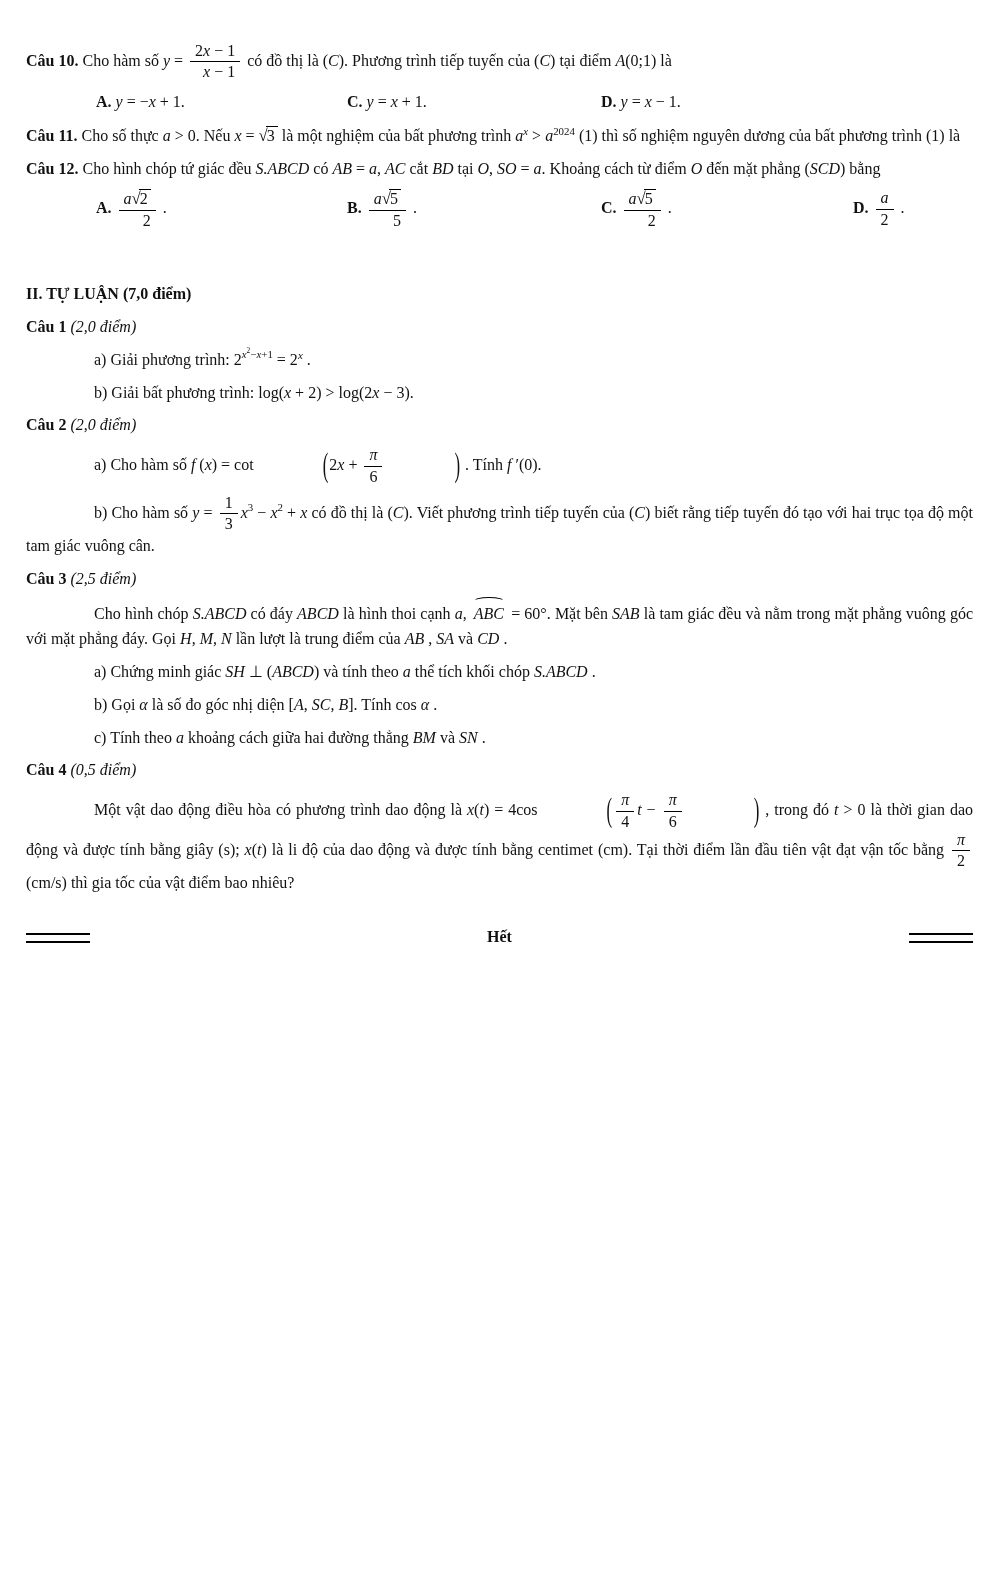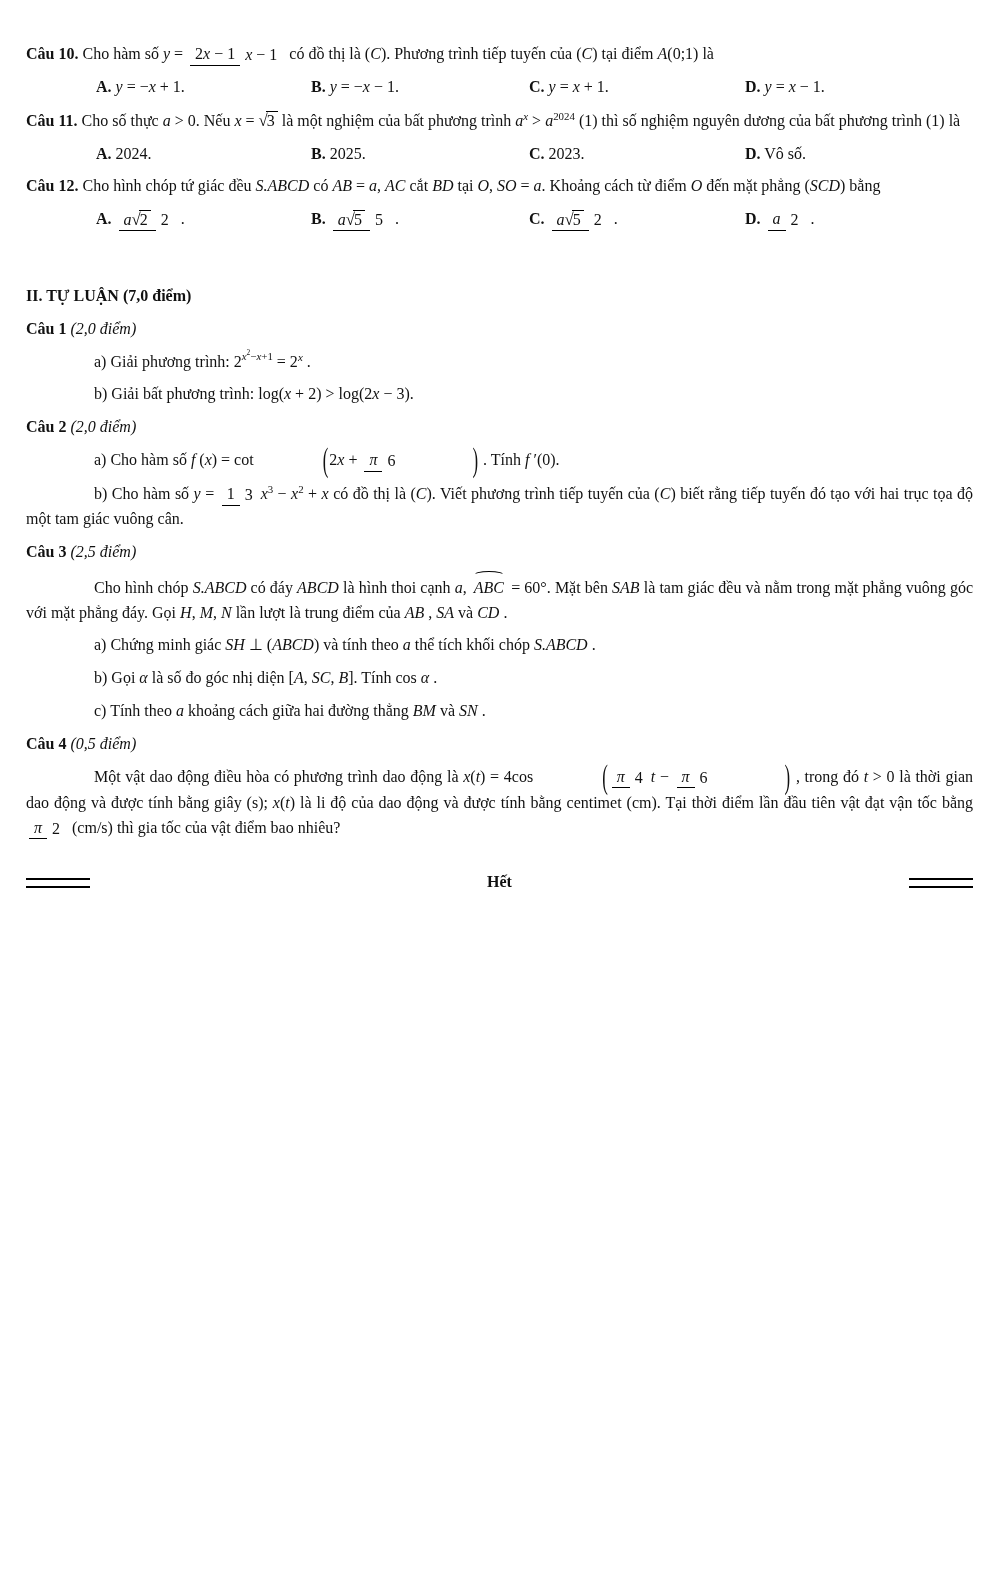--- a/index.html
+++ b/index.html
@@ -11,63 +11,56 @@
     padding:34px 28px 24px 26px;
     text-align:justify;
   }
   .p{margin:8px 0;}
   .ind{text-indent:68px;}
   .tx{}
   .mi{font-style:italic;}
   .bo{font-weight:700;}
   .bi{font-weight:400;font-style:italic;}
   sup{font-size:68%;line-height:0;}
-  .frac{display:inline-flex;flex-direction:row;vertical-align:middle;
+  .frac{display:inline-flex;flex-direction:column;vertical-align:middle;
         text-align:right;margin:0 3px;line-height:1.15;text-indent:0;}
   .frac .fn{display:block;padding:0 5px 1px;border-bottom:1.4px solid #000;}
   .frac .fd{display:block;padding:1px 5px 0;}
   .sqrt{white-space:nowrap;}
   .sqrt .rsign{font-size:1.05em;}
   .sqrt .rc{border-top:1.4px solid #000;padding:0 3px 0 1px;margin-left:-2px;}
   .arc{position:relative;display:inline-block;font-style:italic;padding:3px 3px 0;text-indent:0;}
   .arc::before{content:"";position:absolute;left:2px;right:2px;top:-2px;height:7px;
                border:1.4px solid transparent;border-top-color:#000;
                border-radius:100% 100% 0 0;}
   .bp{display:inline-block;transform:scaleY(1.95);font-size:1.05em;
       vertical-align:middle;padding:0 1px;}
   .opts{display:grid;grid-template-columns:215px 218px 216px 1fr;
-        margin:8px 0 8px 70px;text-align:left;text-indent:0;}
+        margin:8px 0 8px 70px;text-align:left;text-indent:0;gap:36px;}
   .opts .opt{padding-right:8px;}
   .sec{margin-top:52px;}
   .footer{display:flex;align-items:center;justify-content:space-between;gap:10px;margin-top:30px;}
   .rule{width:64px;height:6px;border-top:2px solid #000;border-bottom:2px solid #000;}
   .footer .lbl{font-weight:700;}
 </style>
 </head>
 <body>
 
 <div class="page">
   <div id="doc">
       <div class="p"><span class="bo">Câu 10.</span><span class="tx"> Cho hàm số </span><span class="mi">y</span><span class="tx"> = </span><span class="frac">
           <span class="fn"><span class="tx">2</span><span class="mi">x</span><span class="tx"> − 1</span></span>
           <span class="fd"><span class="mi">x</span><span class="tx"> − 1</span></span>
         </span><span class="tx"> có đồ thị là (</span><span class="mi">C</span><span class="tx">). Phương trình tiếp tuyến của (</span><span class="mi">C</span><span class="tx">) tại điểm </span><span class="mi">A</span><span class="tx">(0;1) là</span></div>
       <div class="opts">
         <div class="opt"><span class="bo">A.</span><span class="tx"> </span><span class="mi">y</span><span class="tx"> = −</span><span class="mi">x</span><span class="tx"> + 1.</span></div>
-        <div class="opt"><span class="bo">B.</span><span class="tx"> </span><span class="mi">y</span><span class="tx"> = −</span><span class="mi">x</span><span class="tx"> − 1.</span></div>
         <div class="opt"><span class="bo">C.</span><span class="tx"> </span><span class="mi">y</span><span class="tx"> = </span><span class="mi">x</span><span class="tx"> + 1.</span></div>
         <div class="opt"><span class="bo">D.</span><span class="tx"> </span><span class="mi">y</span><span class="tx"> = </span><span class="mi">x</span><span class="tx"> − 1.</span></div>
       </div>
       <div class="p"><span class="bo">Câu 11.</span><span class="tx"> Cho số thực </span><span class="mi">a</span><span class="tx"> &gt; 0. Nếu </span><span class="mi">x</span><span class="tx"> = </span><span class="sqrt"><span class="rsign">√</span><span class="rc"><span class="tx">3</span></span></span><span class="tx"> là một nghiệm của bất phương trình </span><span class="mi">a</span><sup><span class="mi">x</span></sup><span class="tx"> &gt; </span><span class="mi">a</span><sup><span class="tx">2024</span></sup><span class="tx"> (1) thì số nghiệm nguyên dương của bất phương trình (1) là</span></div>
-      <div class="opts">
-        <div class="opt"><span class="bo">A.</span><span class="tx"> 2024.</span></div>
-        <div class="opt"><span class="bo">B.</span><span class="tx"> 2025.</span></div>
-        <div class="opt"><span class="bo">C.</span><span class="tx"> 2023.</span></div>
-        <div class="opt"><span class="bo">D.</span><span class="tx"> Vô số.</span></div>
-      </div>
       <div class="p"><span class="bo">Câu 12.</span><span class="tx"> Cho hình chóp tứ giác đều </span><span class="mi">S.ABCD</span><span class="tx"> có </span><span class="mi">AB</span><span class="tx"> = </span><span class="mi">a</span><span class="tx">, </span><span class="mi">AC</span><span class="tx"> cắt </span><span class="mi">BD</span><span class="tx"> tại </span><span class="mi">O</span><span class="tx">, </span><span class="mi">SO</span><span class="tx"> = </span><span class="mi">a</span><span class="tx">. Khoảng cách từ điểm </span><span class="mi">O</span><span class="tx"> đến mặt phẳng (</span><span class="mi">SCD</span><span class="tx">) bằng</span></div>
       <div class="opts">
         <div class="opt"><span class="bo">A.</span><span class="tx"> </span><span class="frac">
             <span class="fn"><span class="mi">a</span><span class="sqrt"><span class="rsign">√</span><span class="rc"><span class="tx">2</span></span></span></span>
             <span class="fd"><span class="tx">2</span></span>
           </span><span class="tx"> .</span></div>
         <div class="opt"><span class="bo">B.</span><span class="tx"> </span><span class="frac">
             <span class="fn"><span class="mi">a</span><span class="sqrt"><span class="rsign">√</span><span class="rc"><span class="tx">5</span></span></span></span>
             <span class="fd"><span class="tx">5</span></span>
           </span><span class="tx"> .</span></div>

